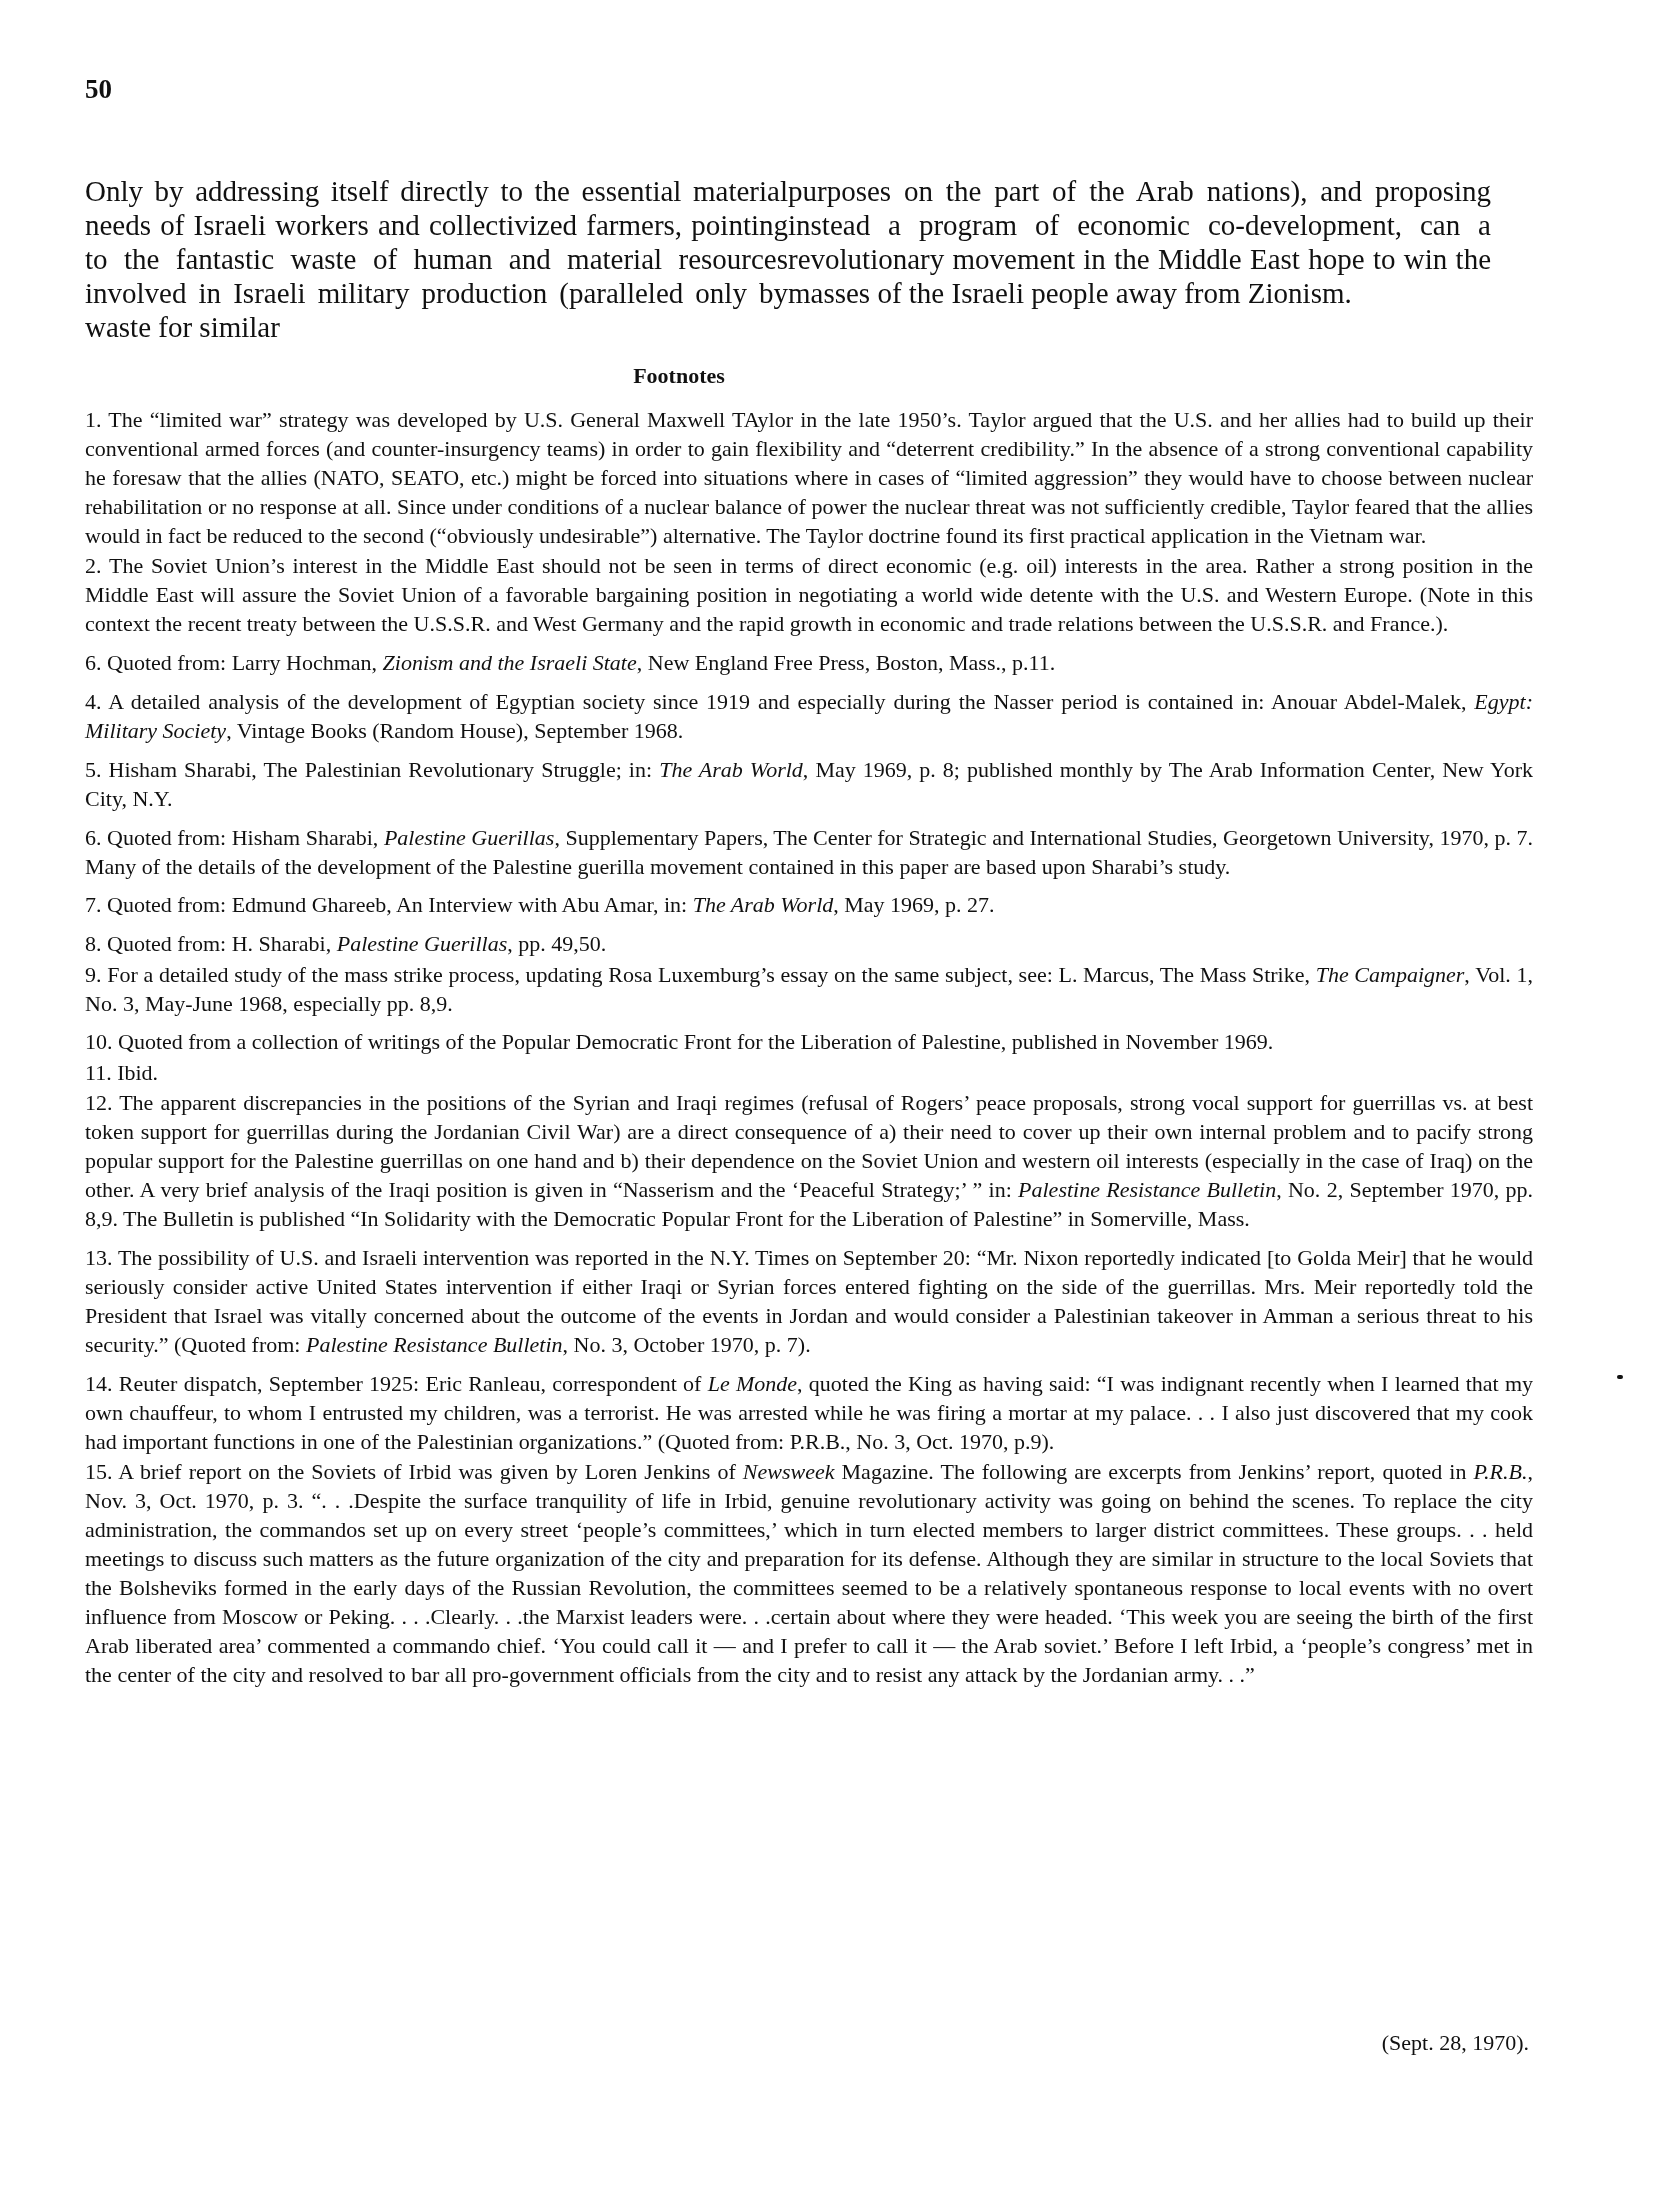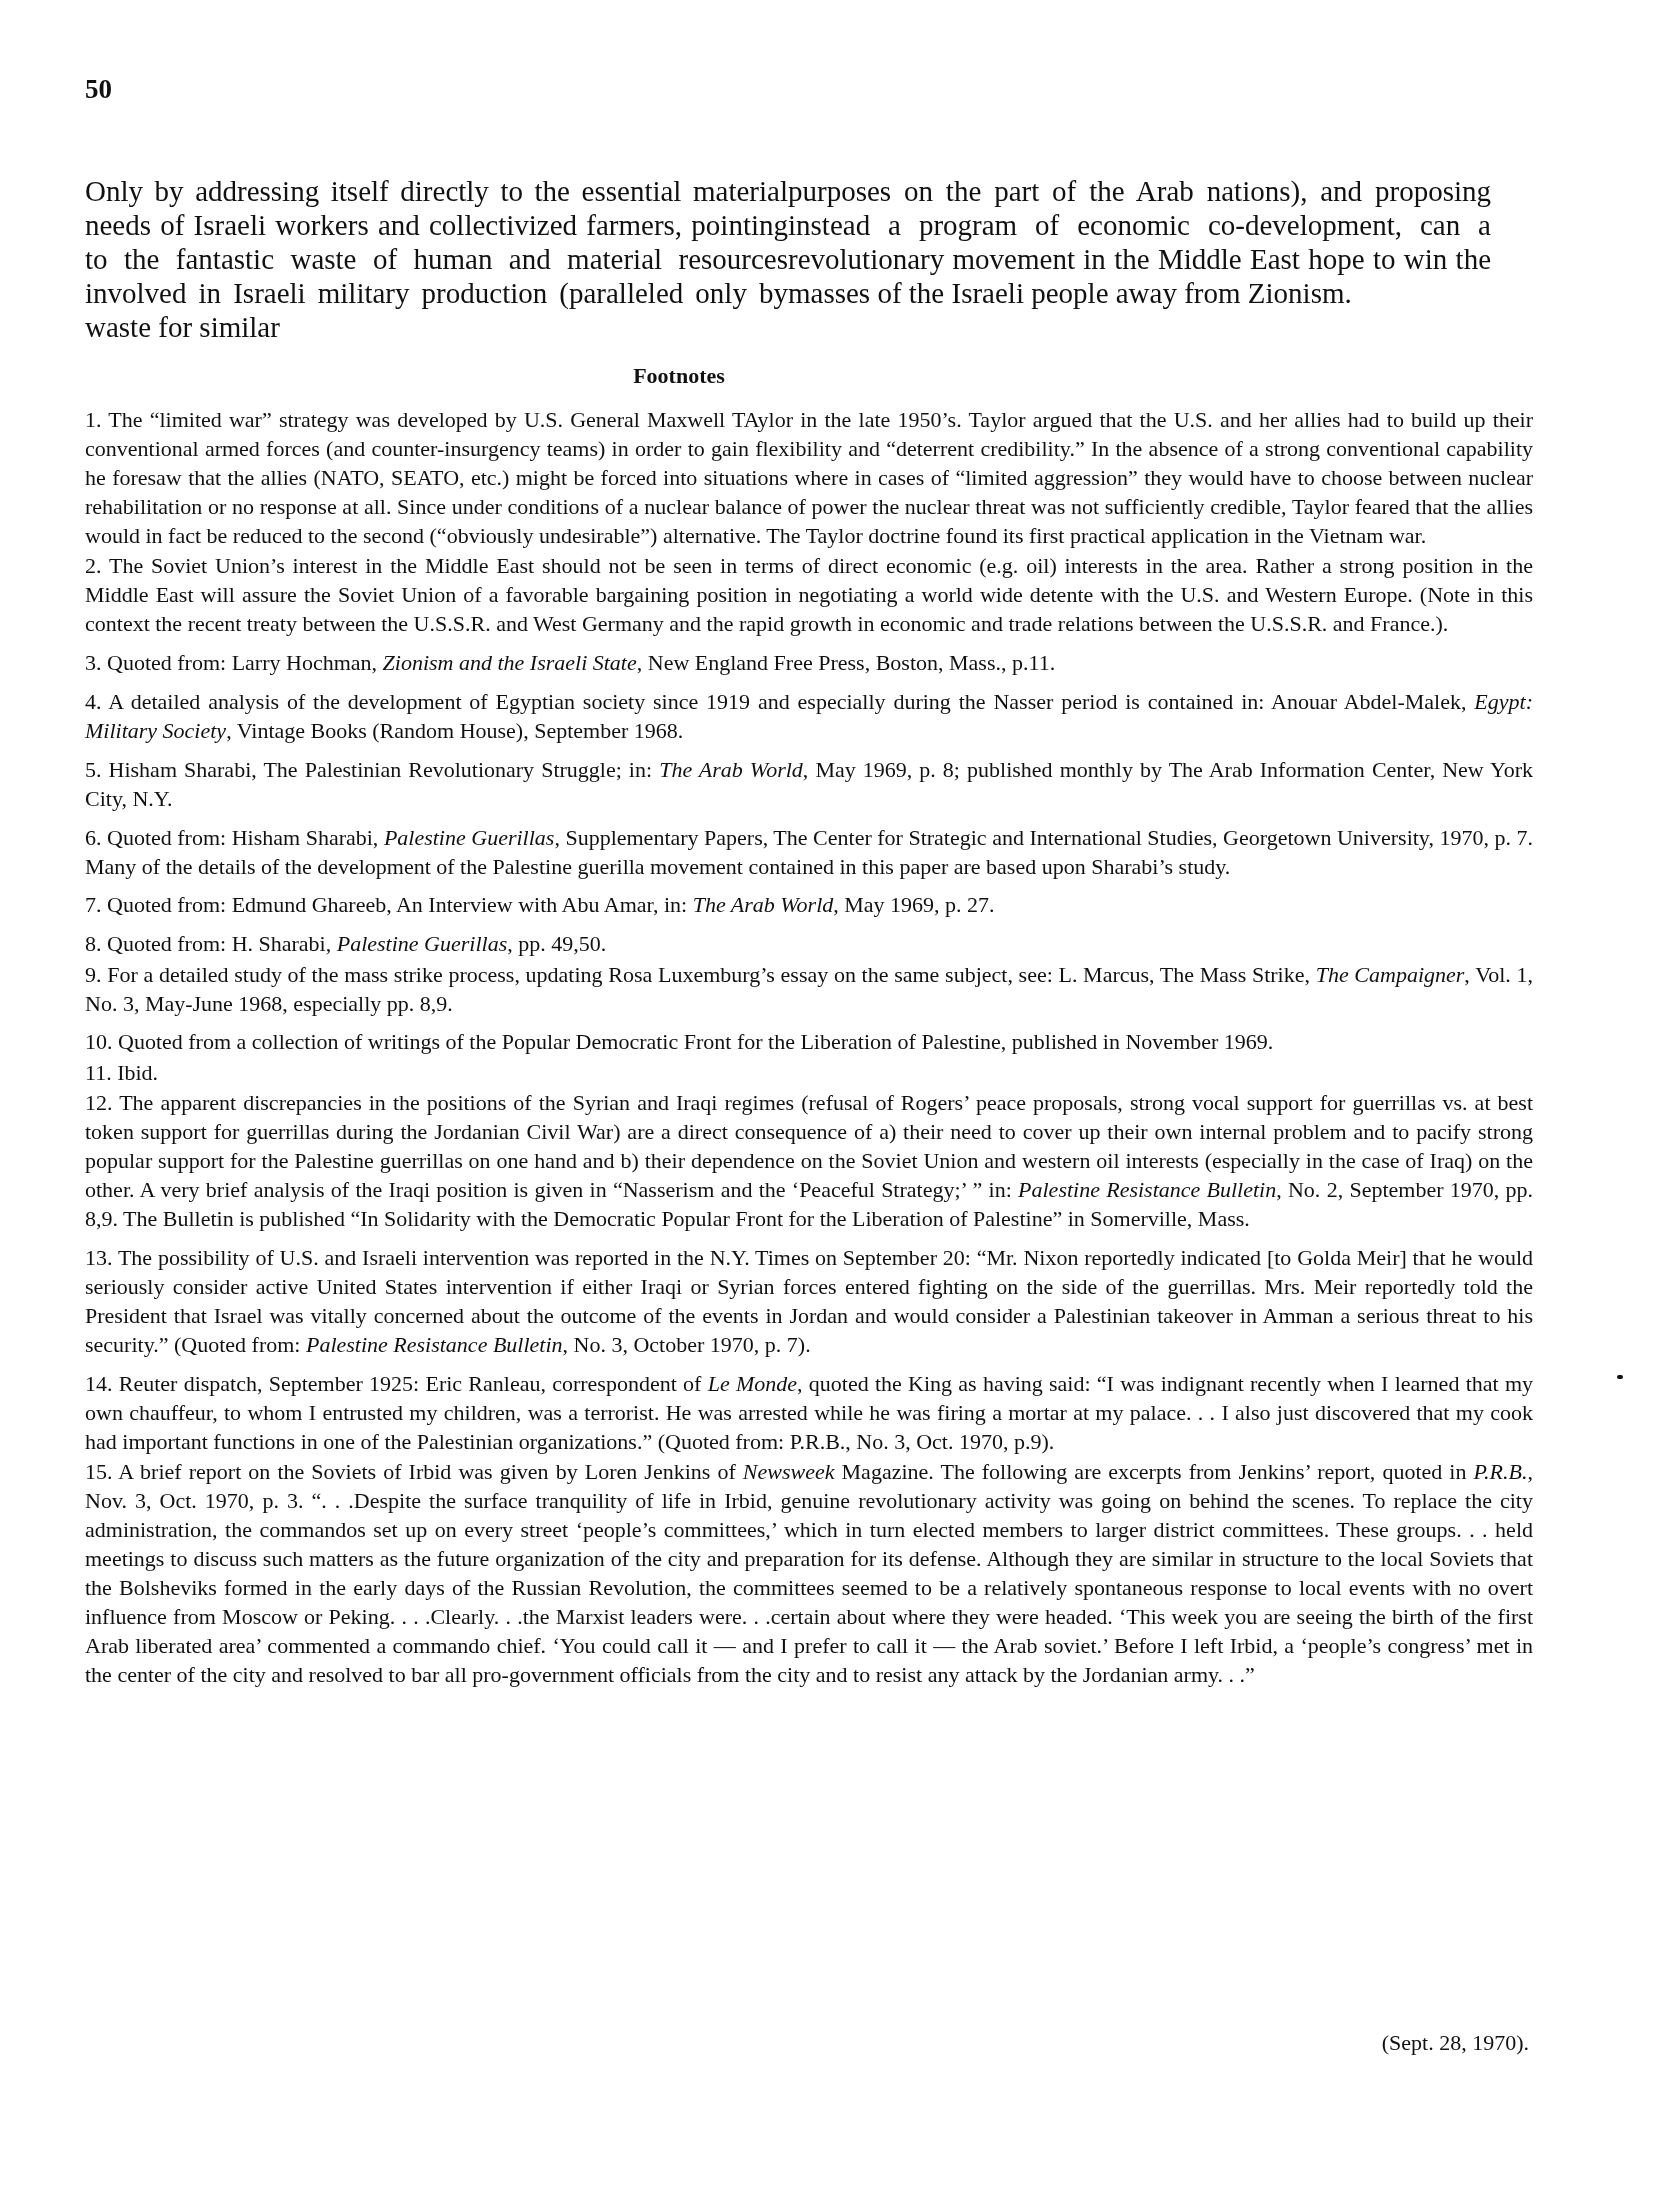--- a/index.html
+++ b/index.html
@@ -90,21 +90,21 @@
 <div class="columns">
   <div class="col">Only by addressing itself directly to the essential material needs of Israeli workers and collectivized farmers, pointing to the fantastic waste of human and material resources involved in Israeli military production (paralleled only by waste for similar</div>
   <div class="col col-right">purposes on the part of the Arab nations), and proposing instead a program of economic co-development, can a revolutionary movement in the Middle East hope to win the masses of the Israeli people away from Zionism.</div>
 </div>
 
 <div class="footnotes-heading">Footnotes</div>
 
 <div class="footnotes">
   <p class="fn tight"><span>1. The “limited war” strategy was developed by U.S. General Maxwell TAylor in the late 1950’s. Taylor argued that the U.S. and her allies had to build up their conventional armed forces (and counter-insurgency teams) in order to gain flexibility and “deterrent credibility.” In the absence of a strong conventional capability he foresaw that the allies (NATO, SEATO, etc.) might be forced into situations where in cases of “limited aggression” they would have to choose between nuclear rehabilitation or no response at all. Since under conditions of a nuclear balance of power the nuclear threat was not sufficiently credible, Taylor feared that the allies would in fact be reduced to the second (“obviously undesirable”) alternative. The Taylor doctrine found its first practical application in the Vietnam war.</span></p>
   <p class="fn"><span>2. The Soviet Union’s interest in the Middle East should not be seen in terms of direct economic (e.g. oil) interests in the area. Rather a strong position in the Middle East will assure the Soviet Union of a favorable bargaining position in negotiating a world wide detente with the U.S. and Western Europe. (Note in this context the recent treaty between the U.S.S.R. and West Germany and the rapid growth in economic and trade relations between the U.S.S.R. and France.).</span></p>
-  <p class="fn"><span>3. Quoted from: Larry Hochman, </span><i>Zionism and the Israeli State</i><span>, New England Free Press, Boston, Mass., p.11.</span></p>
+  <p class="fn"><span>6. Quoted from: Larry Hochman, </span><i>Zionism and the Israeli State</i><span>, New England Free Press, Boston, Mass., p.11.</span></p>
   <p class="fn"><span>4. A detailed analysis of the development of Egyptian society since 1919 and especially during the Nasser period is contained in: Anouar Abdel-Malek, </span><i>Egypt: Military Society</i><span>, Vintage Books (Random House), September 1968.</span></p>
   <p class="fn"><span>5. Hisham Sharabi, The Palestinian Revolutionary Struggle; in: </span><i>The Arab World</i><span>, May 1969, p. 8; published monthly by The Arab Information Center, New York City, N.Y.</span></p>
   <p class="fn"><span>6. Quoted from: Hisham Sharabi, </span><i>Palestine Guerillas</i><span>, Supplementary Papers, The Center for Strategic and International Studies, Georgetown University, 1970, p. 7. Many of the details of the development of the Palestine guerilla movement contained in this paper are based upon Sharabi’s study.</span></p>
   <p class="fn"><span>7. Quoted from: Edmund Ghareeb, An Interview with Abu Amar, in: </span><i>The Arab World</i><span>, May 1969, p. 27.</span></p>
   <p class="fn tight"><span>8. Quoted from: H. Sharabi, </span><i>Palestine Guerillas</i><span>, pp. 49,50.</span></p>
   <p class="fn"><span>9. For a detailed study of the mass strike process, updating Rosa Luxemburg’s essay on the same subject, see: L. Marcus, The Mass Strike, </span><i>The Campaigner</i><span>, Vol. 1, No. 3, May-June 1968, especially pp. 8,9.</span></p>
   <p class="fn tight"><span>10. Quoted from a collection of writings of the Popular Democratic Front for the Liberation of Palestine, published in November 1969.</span></p>
   <p class="fn tight"><span>11. Ibid.</span></p>
   <p class="fn"><span>12. The apparent discrepancies in the positions of the Syrian and Iraqi regimes (refusal of Rogers’ peace proposals, strong vocal support for guerrillas vs. at best token support for guerrillas during the Jordanian Civil War) are a direct consequence of a) their need to cover up their own internal problem and to pacify strong popular support for the Palestine guerrillas on one hand and b) their dependence on the Soviet Union and western oil interests (especially in the case of Iraq) on the other. A very brief analysis of the Iraqi position is given in “Nasserism and the ‘Peaceful Strategy;’ ” in: </span><i>Palestine Resistance Bulletin</i><span>, No. 2, September 1970, pp. 8,9. The Bulletin is published “In Solidarity with the Democratic Popular Front for the Liberation of Palestine” in Somerville, Mass.</span></p>
   <p class="fn"><span>13.  The possibility of U.S. and Israeli intervention was reported in the N.Y. Times on September 20: “Mr. Nixon reportedly indicated [to Golda Meir] that he would seriously consider active United States intervention if either Iraqi or Syrian forces entered fighting on the side of the guerrillas. Mrs. Meir reportedly told the President that Israel was vitally concerned about the outcome of the events in Jordan and would consider a Palestinian takeover in Amman a serious threat to his security.” (Quoted from: </span><i>Palestine Resistance Bulletin</i><span>, No. 3, October 1970, p. 7).</span></p>

